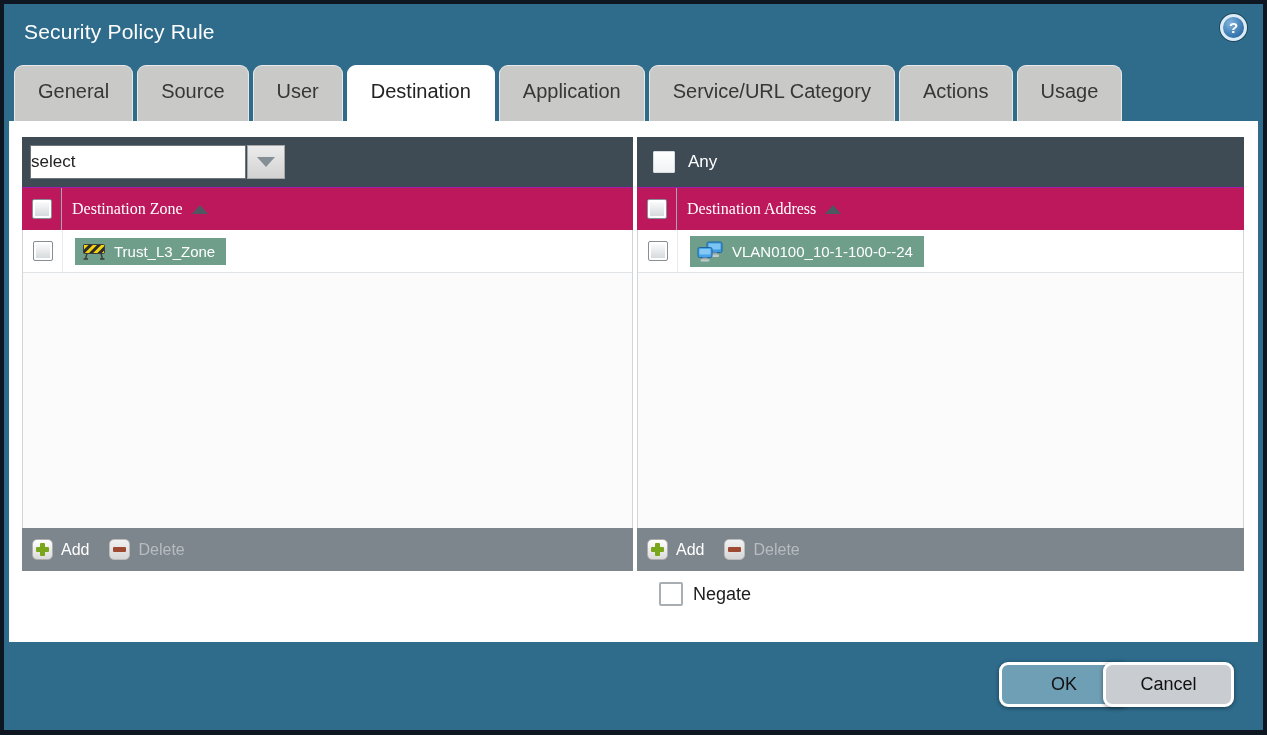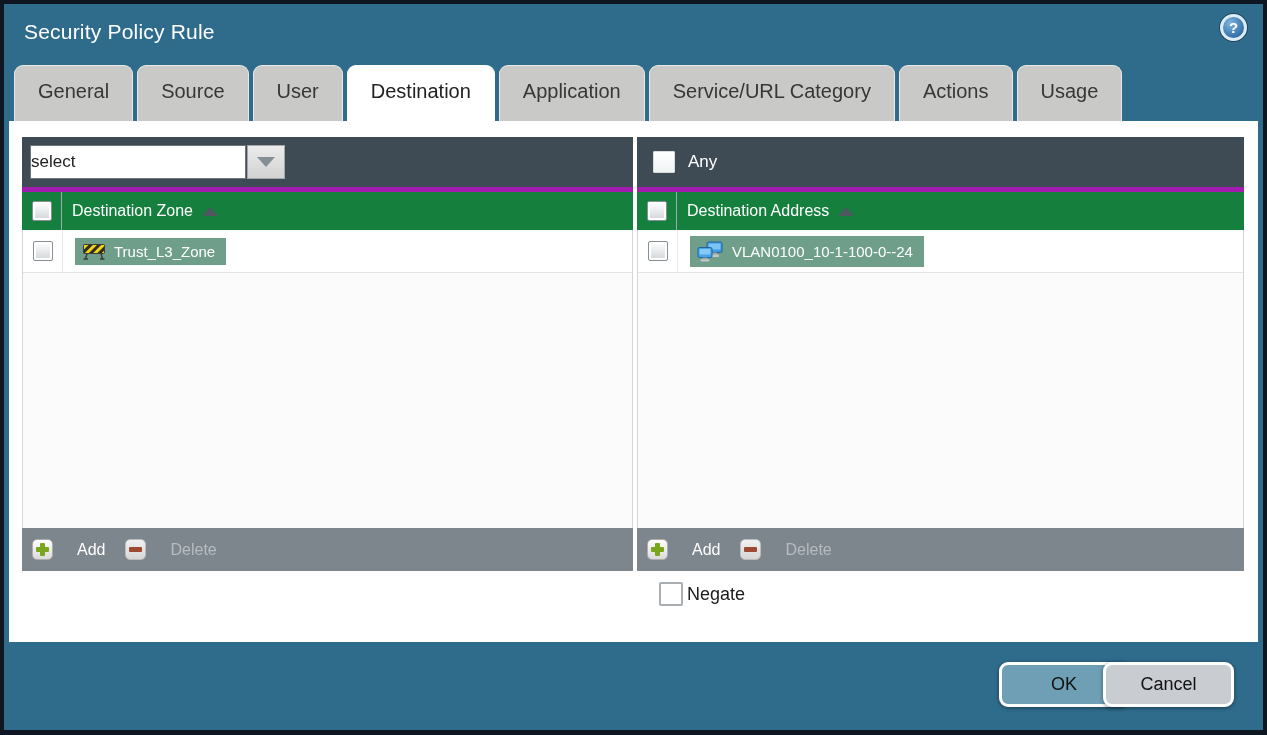--- a/index.html
+++ b/index.html
@@ -70,22 +70,22 @@
     border:1px solid #a8a8a8;
     display:flex; align-items:center; justify-content:center;
     cursor:pointer;
   }
   .tri-down {
     width:0; height:0;
     border-left:9px solid transparent; border-right:9px solid transparent;
     border-top:10px solid #848e95;
   }
   .panel-header {
-    height:43px; background:#15803d; border-top:5px solid #a21caf;
-    display:flex; align-items:center; color:#ffffff; font-size:16px;
+    height:43px; background:#be185d; border-top:1px solid #a21caf;
+    display:flex; align-items:center; color:#ffffff; font-size:16px;font-family:Liberation Serif, serif;
   }
   .cb-col {
     width:40px; align-self:stretch; display:flex;
     align-items:center; justify-content:center;
   }
   .panel-header .cb-col { border-right:1px solid #a0a9af; }
   .header-label { margin-left:10px; display:flex; align-items:center; gap:9px; cursor:pointer; }
   .tri-up {
     width:0; height:0;
     border-left:8px solid transparent; border-right:8px solid transparent;
@@ -108,21 +108,21 @@
   .row .cb-col { border-right:1px solid #e8eaec; }
   .chip {
     margin-left:12px; display:inline-flex; align-items:center; gap:8px;
     background:#6f9f8b; color:#ffffff; font-size:15px;
     padding:5px 11px 5px 7px; cursor:pointer; white-space:nowrap;
   }
   .panel-footer {
     height:43px; background:#7e868d;
     display:flex; align-items:center; padding-left:10px; gap:20px;
   }
-  .ftr-btn { display:flex; align-items:center; gap:24px; cursor:pointer;text-align:right; }
+  .ftr-btn { display:flex; align-items:center; gap:8px; cursor:pointer;text-align:right; }
   .ftr-btn .lbl { color:#ffffff; font-size:16px; }
   .ftr-btn.disabled { cursor:default; }
   .ftr-btn.disabled .lbl { color:#b6bcc0; }
   .sq-ico {
     width:21px; height:21px; border-radius:5px; position:relative;
     background:linear-gradient(180deg,#ffffff,#dadada);
     border:1px solid #adadad;
   }
   .sq-ico.plus::before, .sq-ico.plus::after {
     content:""; position:absolute; background:#7aa61c; border-radius:1px;
@@ -137,21 +137,21 @@
   .any-row { display:flex; align-items:center; gap:13px; }
   .cb-any {
     width:22px; height:22px; margin-left:8px;
     background:linear-gradient(180deg,#ffffff,#f0f3f4);
     border:1px solid #d8dcde; border-radius:1px; cursor:pointer;
   }
   .any-label { color:#ffffff; font-size:17px;text-align:center; }
   
   .negate {
     position:absolute; left:632px; top:461px;
-    display:flex; align-items:center; gap:4px;padding-left:18px;
+    display:flex; align-items:center; gap:10px;padding-left:18px;
   }
   .cb-negate {
     width:24px; height:24px; background:#ffffff;
     border:2px solid #a9aeb2; border-radius:2px; cursor:pointer;
   }
   .negate-label { color:#1c1c1c; font-size:18px; }
   
   .btn {
     position:absolute; height:45px; border-radius:9px;
     border:3px solid #ffffff; font-size:18px; color:#111;

